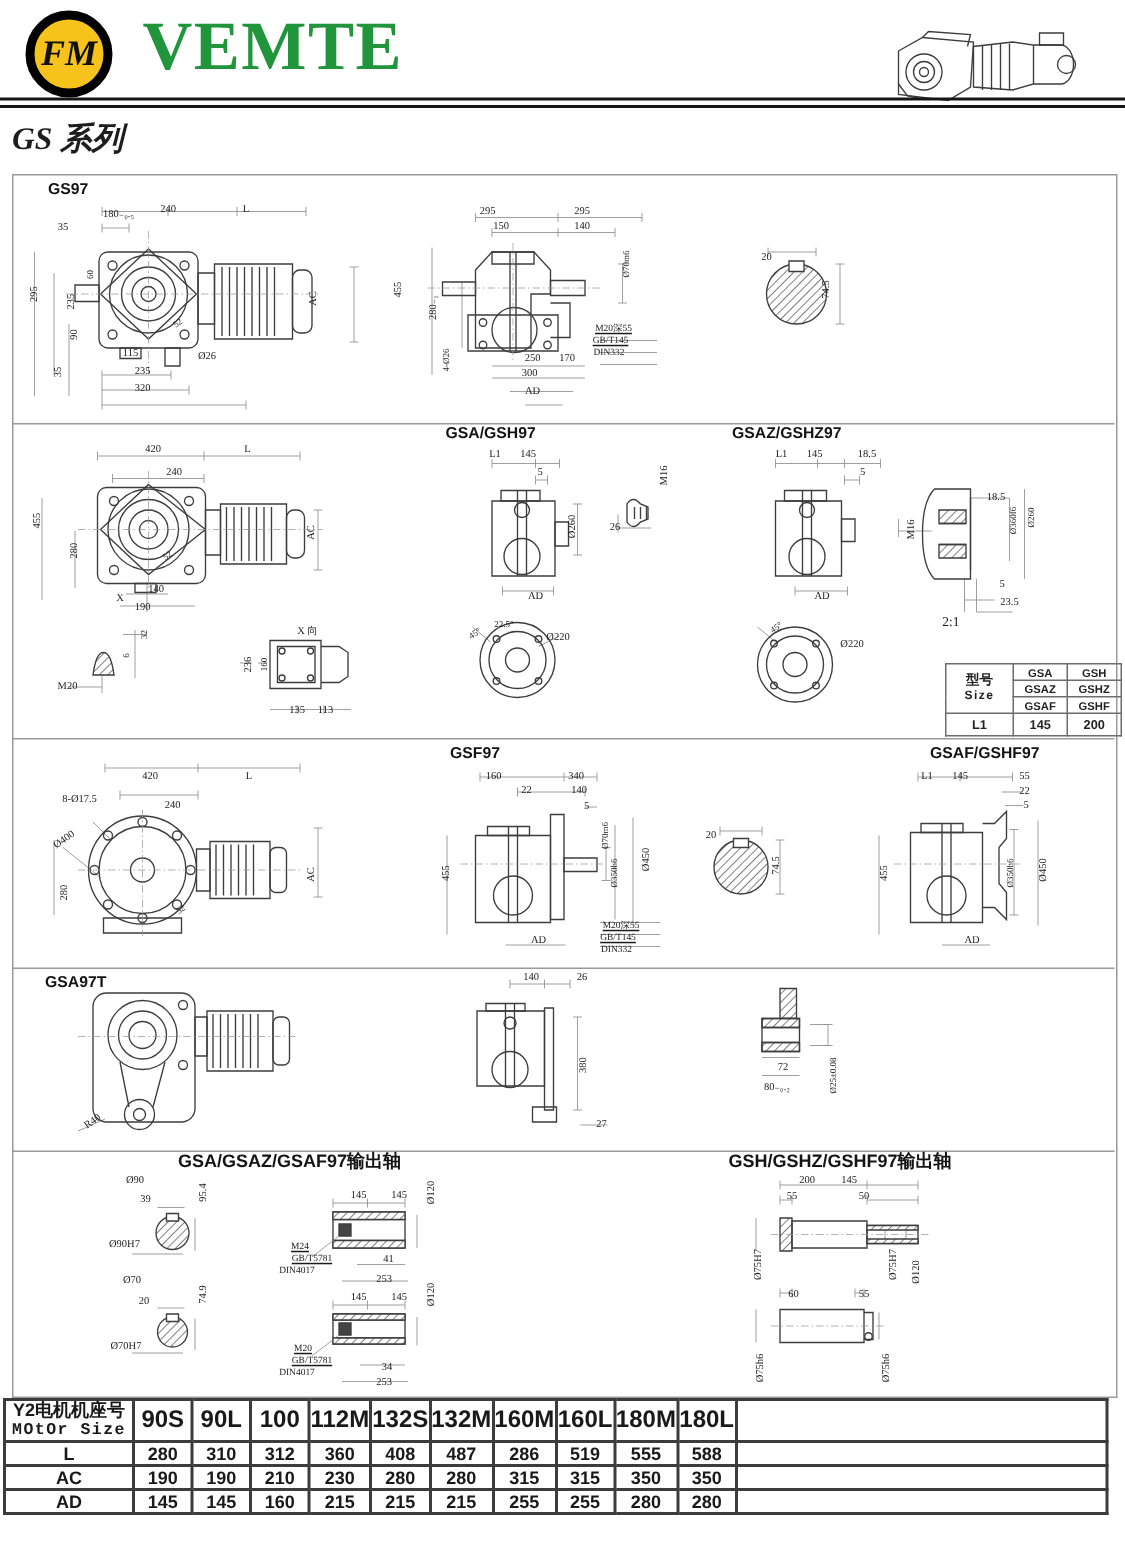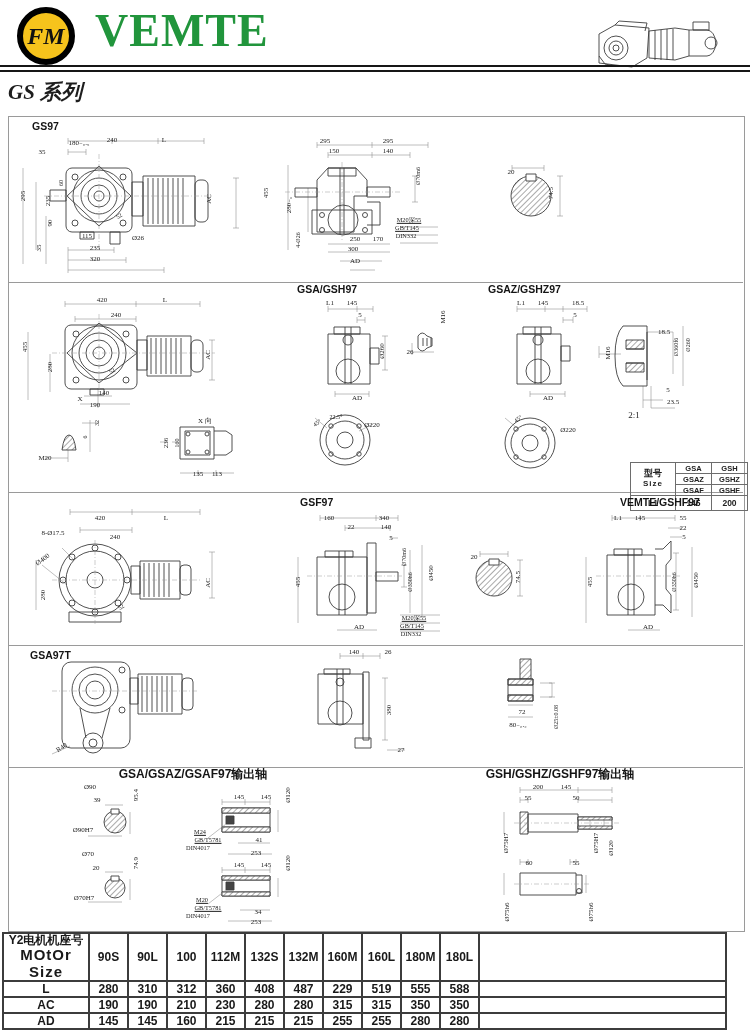--- a/index.html
+++ b/index.html
@@ -30,33 +30,33 @@
         background:#f6c31c;border:6px solid #000000;box-sizing:border-box;
         display:flex;align-items:center;justify-content:center;}
   .logo span{font-family:"Liberation Serif",serif;font-weight:bold;font-style:italic;
              font-size:24px;color:#111;}
   .brand{position:absolute;left:95px;top:8px;font-family:"Liberation Serif","DejaVu Serif",serif;
          font-weight:bold;font-size:46px;letter-spacing:1px;color:#21953c;line-height:1;}
   .brand-cn{position:absolute;left:228px;top:38px;font-size:20px;font-weight:bold;color:#161616;}
   .series{position:absolute;left:8px;top:78px;font-family:"Liberation Serif","DejaVu Serif",serif;
           font-style:italic;font-weight:bold;font-size:21px;color:#1d1d1d;}
   
-  .sizetbl{position:absolute;left:630px;top:462px;border-collapse:collapse;}
+  .sizetbl{position:absolute;left:630px;top:442px;border-collapse:collapse;}
   .sizetbl td{border:1px solid #6d6d6d;text-align:center;font-weight:bold;
               color:#222;padding:0;}
   .sizetbl .hd{font-size:9px;line-height:1.1;width:44px;}
   .sizetbl .c{font-size:7.5px;width:35px;height:10px;}
   .sizetbl .l1{font-size:8.5px;height:14px;}
   
   .mtbl{position:absolute;left:2px;top:932px;border-collapse:collapse;table-layout:fixed;}
   .mtbl td,.mtbl th{border:2px solid #3c3c3c;text-align:center;color:#191919;
                     padding:0;font-weight:bold;}
   .mtbl .hcell{width:84px;font-size:12px;line-height:1.1;}
-  .mtbl .hcell .en{font-size:15px;letter-spacing:1px;font-family:Liberation Sans, sans-serif;}
-  .mtbl .col{width:37px;font-size:12px;height:26px;}
+  .mtbl .hcell .en{font-size:11px;letter-spacing:1px;font-family:Liberation Mono, monospace;}
+  .mtbl .col{width:37px;font-size:16px;height:26px;}
   .mtbl .fill{width:245px;}
   .mtbl .v{font-size:12px;height:13px;}
   .mtbl .rl{font-size:12px;}
 </style>
 </head>
 <body>
 
 <div class="page">
 
   <div class="logo">
@@ -453,21 +453,21 @@
         <path d="M18,14 H46 M18,11 v6 M46,11 v6 M58,20 V56 M55,20 h6 M55,56 h6"></path>
       </g>
     <g class="art">
       <circle cx="32" cy="38" r="18" fill="url(#hD)"></circle>
       <rect x="27" y="19" width="10" height="6" fill="#fff"></rect>
     </g>
   </svg>
   <span class="dim" style="left:474px;top:557px">20</span>
   <span class="dim rot" style="left:518px;top:577px">74.5</span>
 
-  <div class="ptitle" style="left:620px;top:497px">VEMTE/GSHF97</div>
+  <div class="ptitle" style="left:620px;top:497px">GSAF/GSHF97</div>
   <svg style="left:580px;top:505px" width="168" height="140" viewBox="0 0 168 140">
     <g class="thin">
       <path d="M32,13 H60 M60,13 H95 M32,10 v6 M60,10 v6 M95,10 v6"></path>
       <path d="M88,23 h14 M90,32 h12"></path>
       <path d="M6,52 V118 M96,48 V105 M112,42 V112 M93,48 h6 M93,105 h6"></path>
       <path d="M48,125 H80"></path>
     </g>
     <g class="art">
       <rect x="27" y="50" width="48" height="60"></rect>
       <rect x="34" y="44" width="28" height="6"></rect>
@@ -672,21 +672,21 @@
       <th class="fill"></th>
     </tr>
     <tr>
       <td class="v rl">L</td>
       <td class="v">280</td>
       <td class="v">310</td>
       <td class="v">312</td>
       <td class="v">360</td>
       <td class="v">408</td>
       <td class="v">487</td>
-      <td class="v">229</td>
+      <td class="v">286</td>
       <td class="v">519</td>
       <td class="v">555</td>
       <td class="v">588</td>
       <td class="v"></td>
     </tr>
     <tr>
       <td class="v rl">AC</td>
       <td class="v">190</td>
       <td class="v">190</td>
       <td class="v">210</td>

